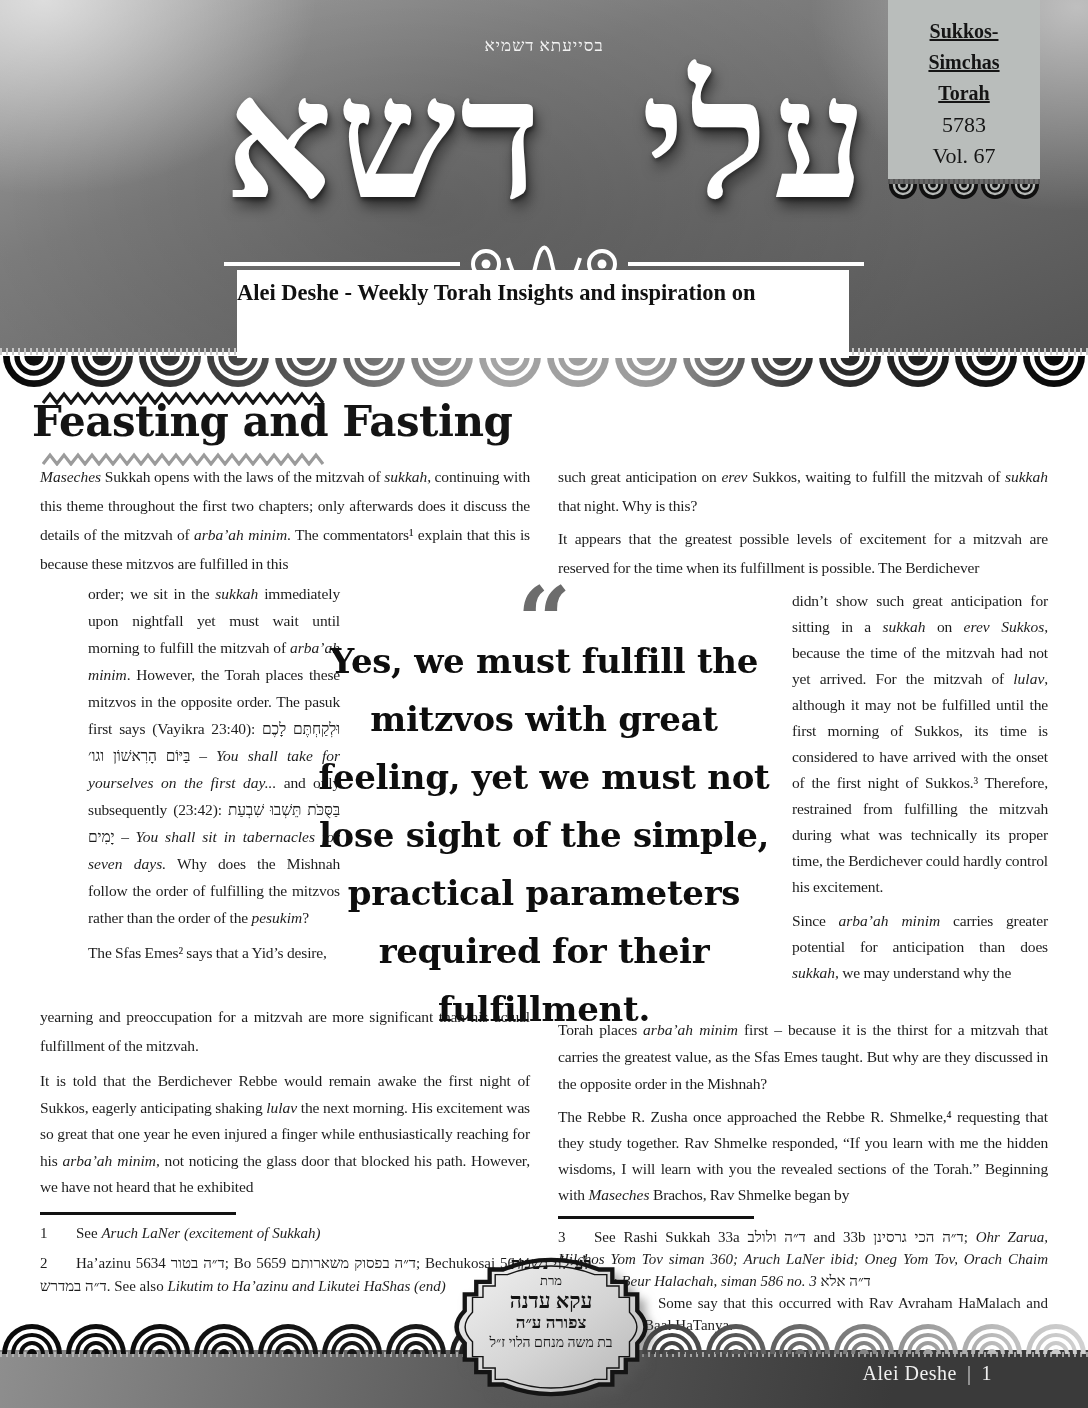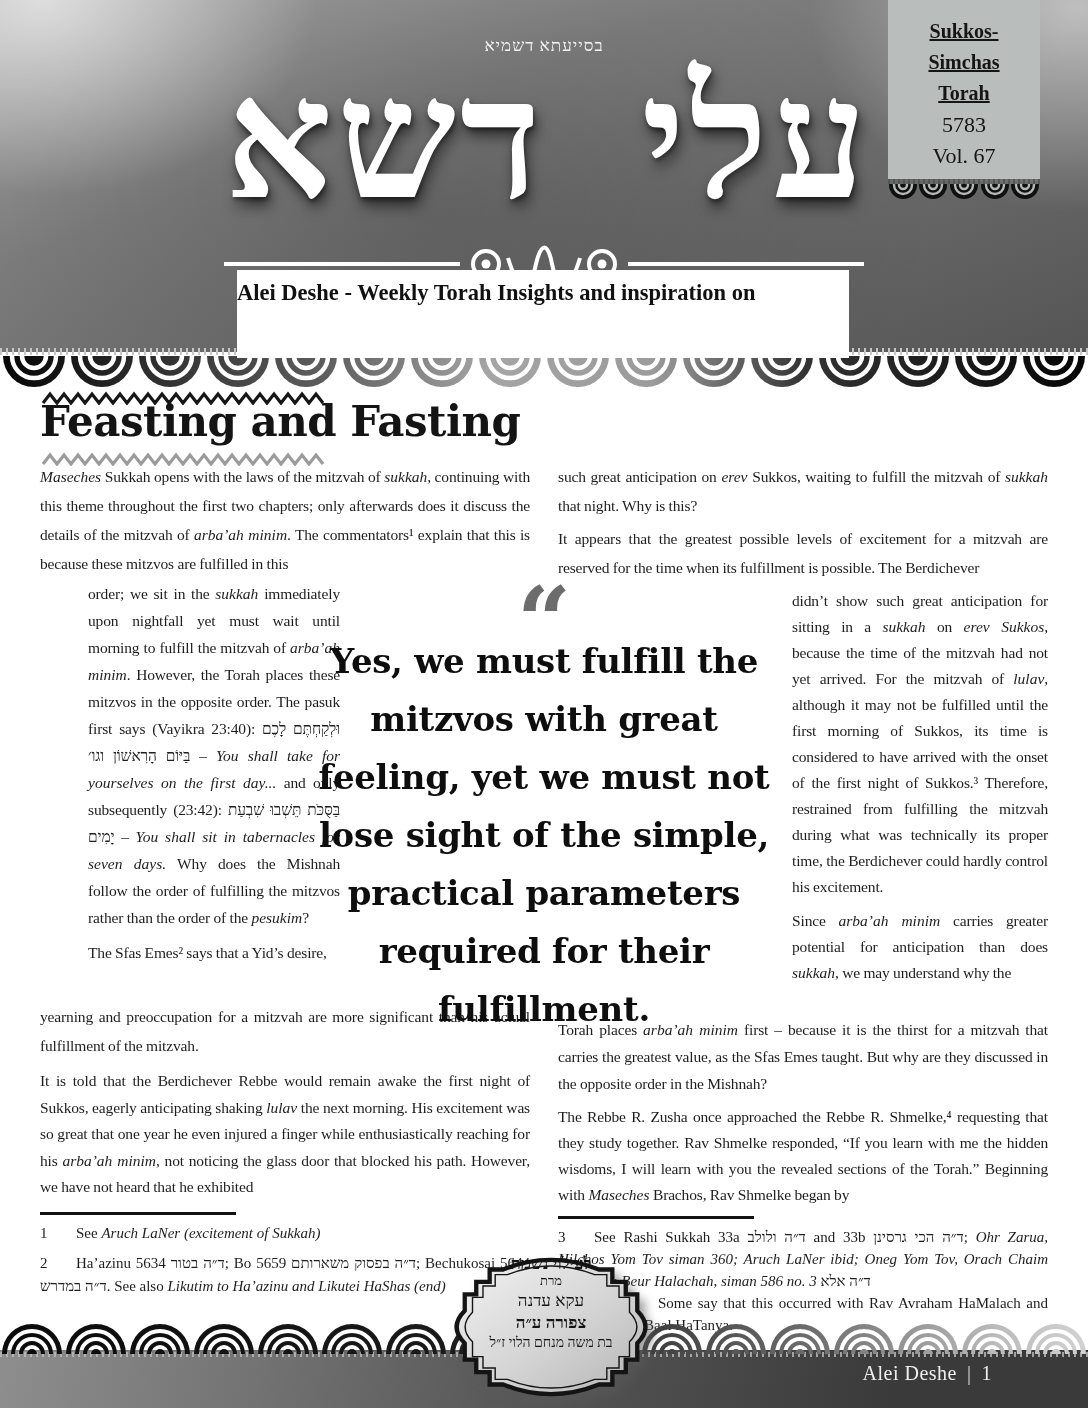--- a/index.html
+++ b/index.html
@@ -31,21 +31,21 @@
        font-weight:bold;font-size:22.5px;line-height:31px;padding-top:7px;
        box-sizing:border-box;color:#111;z-index:2;}
 
   
   .lace-top{position:absolute;top:348px;left:0;width:1088px;height:7px;
        background:repeating-linear-gradient(90deg,#c7c7c7 0 2px,rgba(0,0,0,0) 2px 6px);}
   .scallop-top{position:absolute;top:356px;left:0;}
 
   
   .zig{position:absolute;}
-  .title{position:absolute;left:40px;top:398px;margin:0;font-family:"DejaVu Serif",serif;
+  .title{position:absolute;left:32px;top:398px;margin:0;font-family:"DejaVu Serif",serif;
        font-size:42px;line-height:48px;font-weight:bold;letter-spacing:-.5px;color:#141414;}
   .tx{position:absolute;text-align:justify;font-size:15.5px;letter-spacing:-.15px;
       word-spacing:-.3px;color:#1d1d1d;}
   .tx p{margin:0;}
   .tx p + p{margin-top:8px;}
   .full{width:490px;line-height:29px;}
   .narrow-l{width:252px;line-height:27px;margin-left:48px;}
   .narrow-r{width:256px;line-height:26px;}
   .tx i{letter-spacing:0;}
 
@@ -61,21 +61,21 @@
   .fn{position:absolute;font-size:15px;line-height:23px;text-align:justify;color:#1d1d1d;}
   .fn .fn-num{display:inline-block;min-width:36px;font-style:normal;}
 
   
   .plaque{position:absolute;left:436px;top:1252px;width:230px;height:150px;z-index:6;}
   .plaque svg{position:absolute;inset:0;filter:drop-shadow(6px 7px 5px rgba(90,90,90,.55));}
   .plaque-text{position:absolute;inset:0;display:flex;flex-direction:column;align-items:center;
        direction:rtl;color:#141414;padding-top:2px;}
   .pl1{font-size:17px;font-weight:bold;line-height:19px;}
   .pl2{font-size:13px;line-height:16px;}
-  .pl3{font-size:17px;font-weight:normal;line-height:24px;}
+  .pl3{font-size:21px;font-weight:bold;line-height:24px;}
   .pl4{font-size:17px;font-weight:bold;line-height:20px;}
   .pl5{font-size:14px;line-height:19px;}
 
   
   .footer-band{position:absolute;top:1350px;left:0;width:1088px;height:58px;
        background:linear-gradient(100deg,#8e8e8e,#5a5a5a 45%,#3a3a3a 82%);}
   .footer-dash{position:absolute;top:2px;left:0;width:100%;height:5px;
        background:repeating-linear-gradient(90deg,#bdbdbd 0 2px,rgba(0,0,0,0) 2px 6px);opacity:.8;}
   .scallop-bottom{position:absolute;top:1318px;left:0;}
   .footer-label{position:absolute;top:1362px;right:96px;color:#efefef;font-size:20px;

